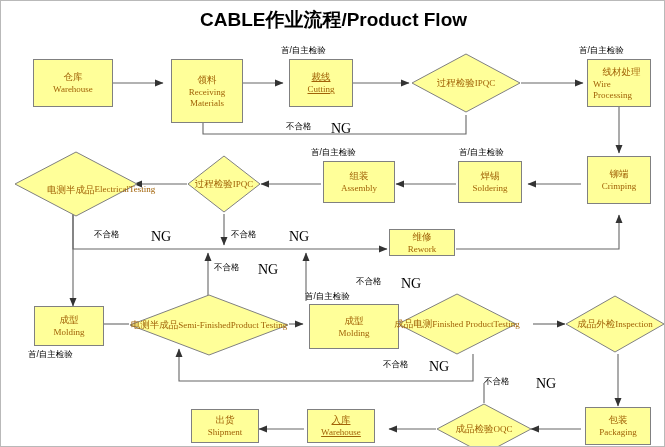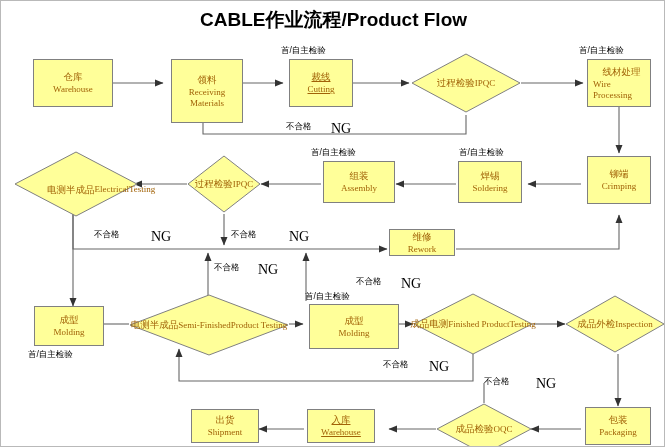--- a/index.html
+++ b/index.html
@@ -255,21 +255,21 @@
       <span class="en">Semi-Finished</span>
       <span class="en">Product Testing</span>
     </div>
   </div>
 
   <div class="node box" style="left:308px; top:303px; width:90px; height:45px;">
     <span class="cn">成型</span>
     <span class="en">Molding</span>
   </div>
 
-  <div class="node diamond-wrap" style="left:412px; top:292px; width:120px; height:62px;text-align:right;">
+  <div class="node diamond-wrap" style="left:396px; top:292px; width:120px; height:62px;text-align:right;">
     <svg class="shape" viewBox="0 0 120 62" preserveAspectRatio="none">
       <polygon points="60,1 119,31 60,61 1,31" fill="#ffff99" stroke="#808080" stroke-width="1"></polygon>
     </svg>
     <div class="lbl">
       <span class="cn">成品电测</span>
       <span class="en">Finished Product</span>
       <span class="en">Testing</span>
     </div>
   </div>
 

